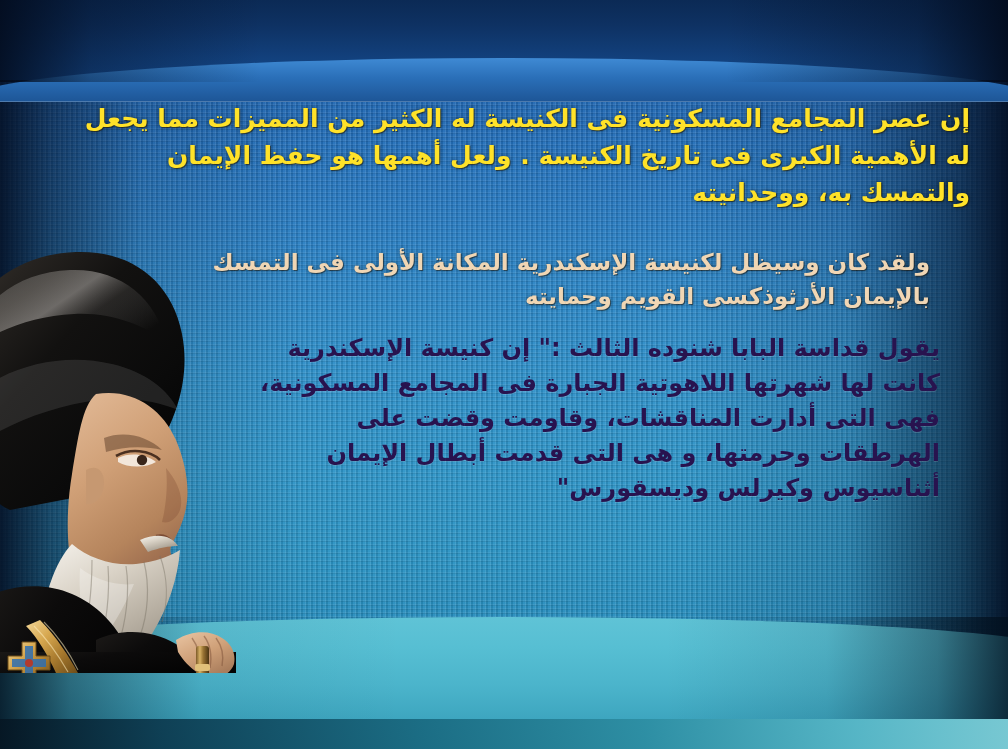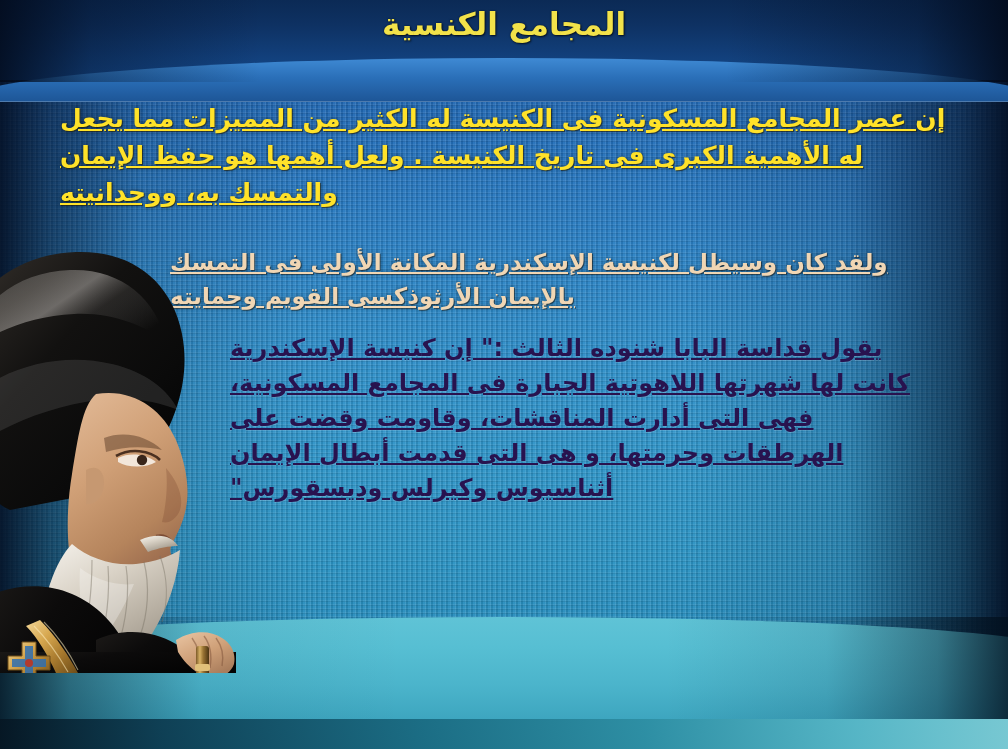--- a/index.html
+++ b/index.html
@@ -215,25 +215,24 @@
   .content {
     position: absolute;
     top: 100px;
     right: 38px;
     left: 60px;
     z-index: 30;
   }
 
   .para {
     direction: rtl;
-    text-align: left;
+    text-align: right;
     margin: 0 0 18px 0;
     line-height: 1.48;
     font-weight: 700;
-    text-decoration: underline;
   }
 
   .para-1 {
     color: #ffe229;
     font-size: 25px;
     text-shadow:
       1px 1px 0 rgba(40,30,0,0.55),
       0 0 4px rgba(0,0,0,0.5);
     margin-bottom: 34px;
   }
@@ -288,21 +287,20 @@
   <div class="bg-stripes-v"></div>
   <div class="bg-stripes-h"></div>
   <div class="bg-panel-shade"></div>
   <div class="bg-header-band"></div>
   <div class="bg-lip"></div>
   <div class="bg-header-shade"></div>
   <div class="bg-lower-band"></div>
   <div class="bg-lower-shade"></div>
   <div class="bg-bottom-strip"></div>
 
-  <div class="title">المجامع الكنسية</div>
 
   <div class="content">
     <p class="para para-1">إن عصر المجامع المسكونية فى الكنيسة له الكثير من المميزات مما يجعل له الأهمية الكبرى فى تاريخ الكنيسة . ولعل أهمها هو حفظ الإيمان والتمسك به، ووحدانيته</p>
 
     <p class="para para-2">ولقد كان وسيظل لكنيسة الإسكندرية المكانة الأولى فى التمسك بالإيمان الأرثوذكسى القويم وحمايته</p>
 
     <p class="para para-3">يقول قداسة البابا شنوده الثالث :" إن كنيسة الإسكندرية كانت لها شهرتها اللاهوتية الجبارة فى المجامع المسكونية، فهى التى أدارت المناقشات، وقاومت وقضت على الهرطقات وحرمتها، و هى التى قدمت أبطال الإيمان أثناسيوس وكيرلس وديسقورس"</p>
   </div>
 
   <div class="photo">

